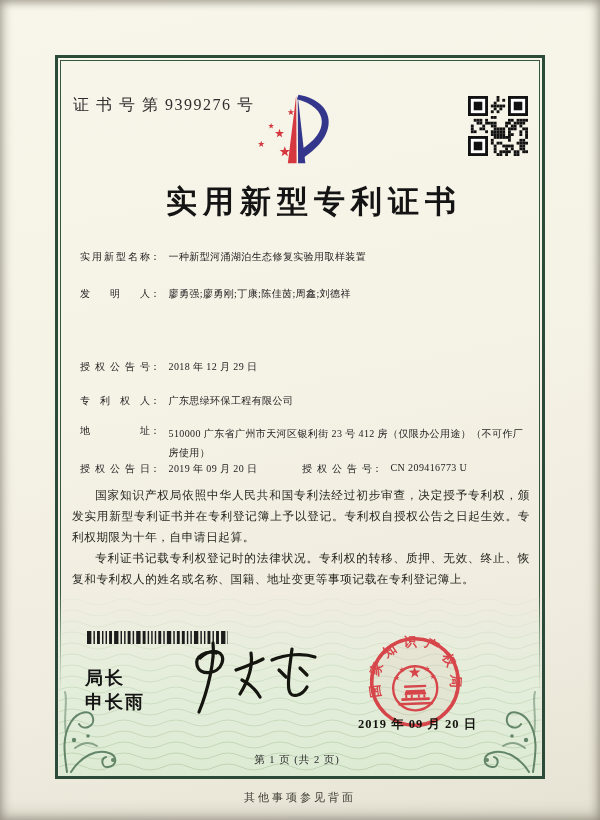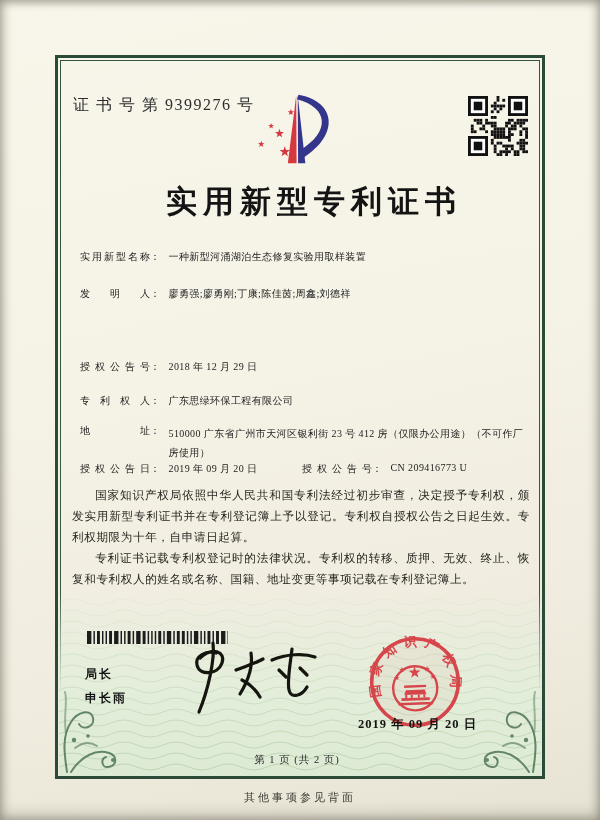--- a/index.html
+++ b/index.html
@@ -54,21 +54,21 @@
   .row .val.wrap { white-space:normal; width:360px; line-height:19px; }
   .pair2 { position:absolute; left:222px; top:0; }
   
   .paras {
     position:absolute; left:72px; top:485px; width:458px; z-index:3;
     font-size:11.6px; line-height:21px; color:#262620; text-align:justify;
   }
   .paras p { margin:0; text-indent:2em; letter-spacing:.6px;font-family:Liberation Mono, monospace; }
   
   #barcode { position:absolute; left:87px; top:631px; z-index:3; }
-  .director { position:absolute; left:85px; z-index:3; font-size:12px; font-weight:600; color:#151515; letter-spacing:2px; }
+  .director { position:absolute; left:85px; z-index:3; font-size:18px; font-weight:600; color:#151515; letter-spacing:2px; }
   .director.t1 { top:666px; }
   .director.t2 { top:690px; }
   #signature { position:absolute; left:172px; top:636px; z-index:3; }
   #seal { position:absolute; left:352px; top:619px; z-index:4; opacity:.92; transform:rotate(-2deg); }
   .seal-date {
     position:absolute; left:358px; top:716px; z-index:5;
     font-size:12.5px; font-weight:600; color:#14140f; letter-spacing:1px; white-space:nowrap;
   }
   .page-note {
     position:absolute; left:55px; top:753px; width:484px; text-align:center;

